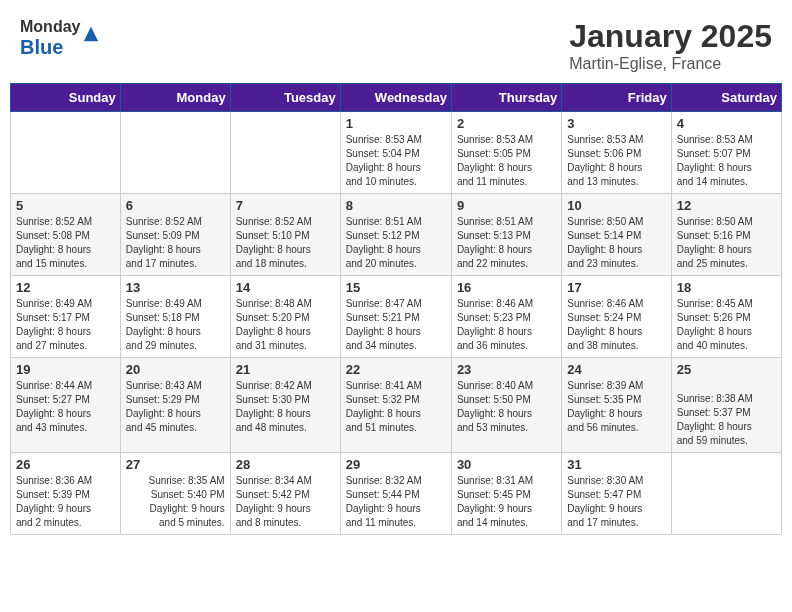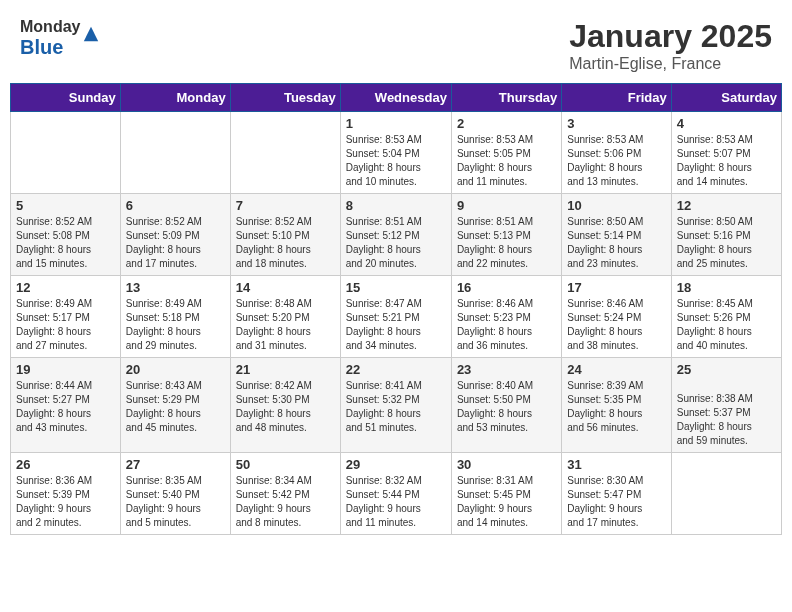--- a/index.html
+++ b/index.html
@@ -320,27 +320,27 @@
       <tr>
         <td>
           <span class="day-num">26</span>
           <div class="day-info" style="white-space: pre-line;">Sunrise: 8:36 AM
 Sunset: 5:39 PM
 Daylight: 9 hours
 and 2 minutes.</div>
         </td>
         <td>
           <span class="day-num">27</span>
-          <div class="day-info" style="white-space: pre-line;">Sunrise: 8:35 AM
+          <div class="day-info" style="white-space: pre-line; text-align: right;">Sunrise: 8:35 AM
 Sunset: 5:40 PM
 Daylight: 9 hours
 and 5 minutes.</div>
         </td>
         <td>
-          <span class="day-num">50</span>
+          <span class="day-num">28</span>
           <div class="day-info" style="white-space: pre-line;">Sunrise: 8:34 AM
 Sunset: 5:42 PM
 Daylight: 9 hours
 and 8 minutes.</div>
         </td>
         <td>
           <span class="day-num">29</span>
           <div class="day-info" style="white-space: pre-line;">Sunrise: 8:32 AM
 Sunset: 5:44 PM
 Daylight: 9 hours

